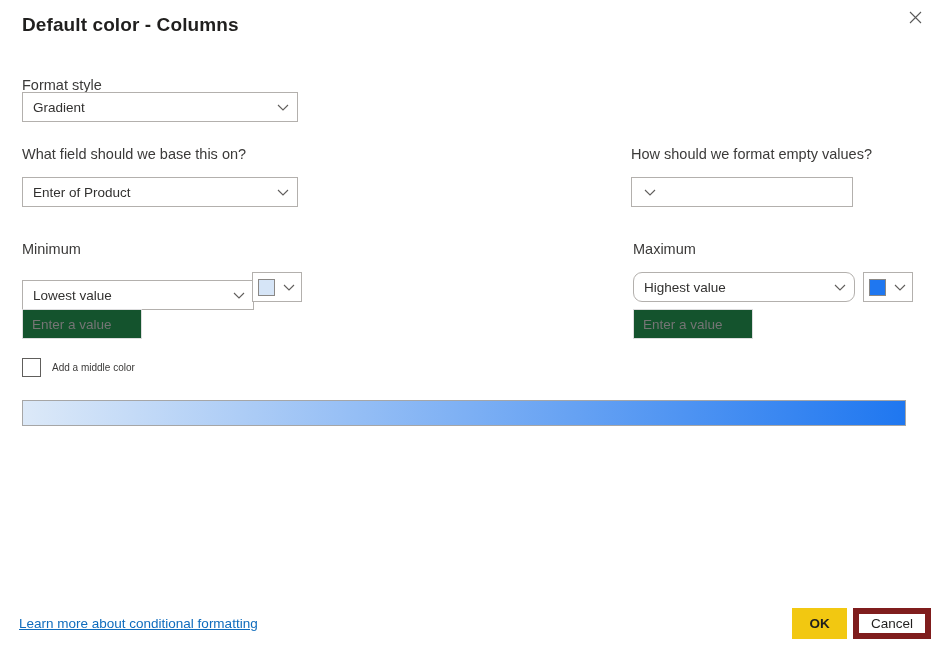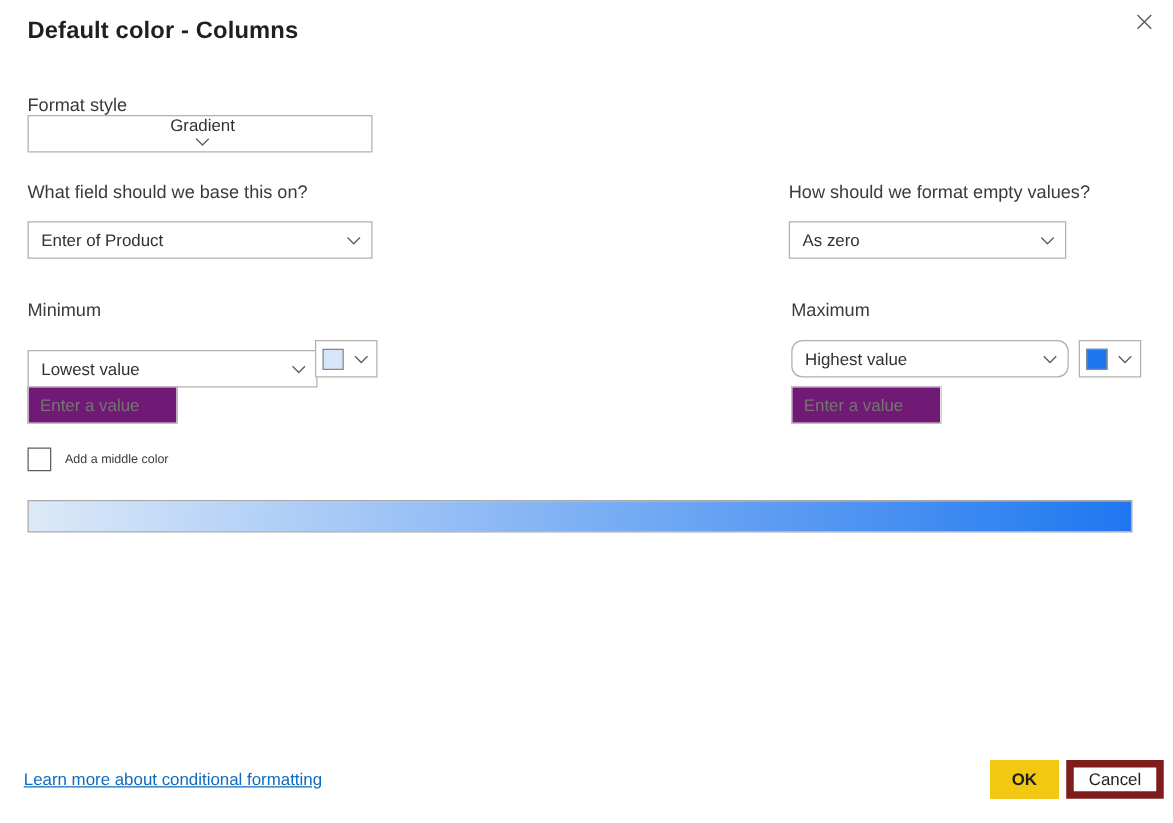--- a/index.html
+++ b/index.html
@@ -102,21 +102,21 @@
     border: 1px solid #8a8886;
     box-sizing: border-box;
   }
 
   
   .value-input {
     box-sizing: border-box;
     width: 120px;
     height: 30px;
     border: 1px solid #ddddde;
-    background: #701a75;
+    background: #14532d;
     color: #a19f9d;
     font-size: 13.5px;
     font-family: "Liberation Sans", sans-serif;
     padding: 0 9px;
     outline: none;
   }
 
   
   .checkbox-row {
     position: absolute;
@@ -201,38 +201,37 @@
 
   <button class="close-btn">
     <svg width="13" height="13" viewBox="0 0 13 13">
       <path d="M1 1 L12 12 M12 1 L1 12" stroke="#595959" stroke-width="1.1" fill="none"></path>
     </svg>
   </button>
 
   <div class="title">Default color - Columns</div>
 
   <div class="field-label abs" style="left:22px; top:60px;margin-top:16px;">Format style</div>
-  <div class="dropdown abs" style="left:22px; top:92px; width:276px;flex-direction:column;">
+  <div class="dropdown abs" style="left:22px; top:92px; width:276px;">
     <span class="dd-text">Gradient</span>
     <svg class="chev" viewBox="0 0 16 16">
       <path d="M3 6 L8 11 L13 6" stroke="#605e5c" stroke-width="1.1" fill="none"></path>
     </svg>
   </div>
 
   <div class="field-label abs" style="left:22px; top:145px;">What field should we base this on?</div>
   <div class="dropdown abs" style="left:22px; top:177px; width:276px;">
     <span class="dd-text">Enter of Product</span>
     <svg class="chev" viewBox="0 0 16 16">
       <path d="M3 6 L8 11 L13 6" stroke="#605e5c" stroke-width="1.1" fill="none"></path>
     </svg>
   </div>
 
   <div class="field-label abs" style="left:631px; top:145px;">How should we format empty values?</div>
   <div class="dropdown abs" style="left:631px; top:177px; width:222px;">
-    <span class="dd-text">As zero</span>
     <svg class="chev" viewBox="0 0 16 16">
       <path d="M3 6 L8 11 L13 6" stroke="#605e5c" stroke-width="1.1" fill="none"></path>
     </svg>
   </div>
 
   <div class="field-label abs" style="left:22px; top:240px;">Minimum</div>
   <div class="dropdown abs" style="left:22px; top:280px; width:232px;">
     <span class="dd-text">Lowest value</span>
     <svg class="chev" viewBox="0 0 16 16">
       <path d="M3 6 L8 11 L13 6" stroke="#605e5c" stroke-width="1.1" fill="none"></path>

